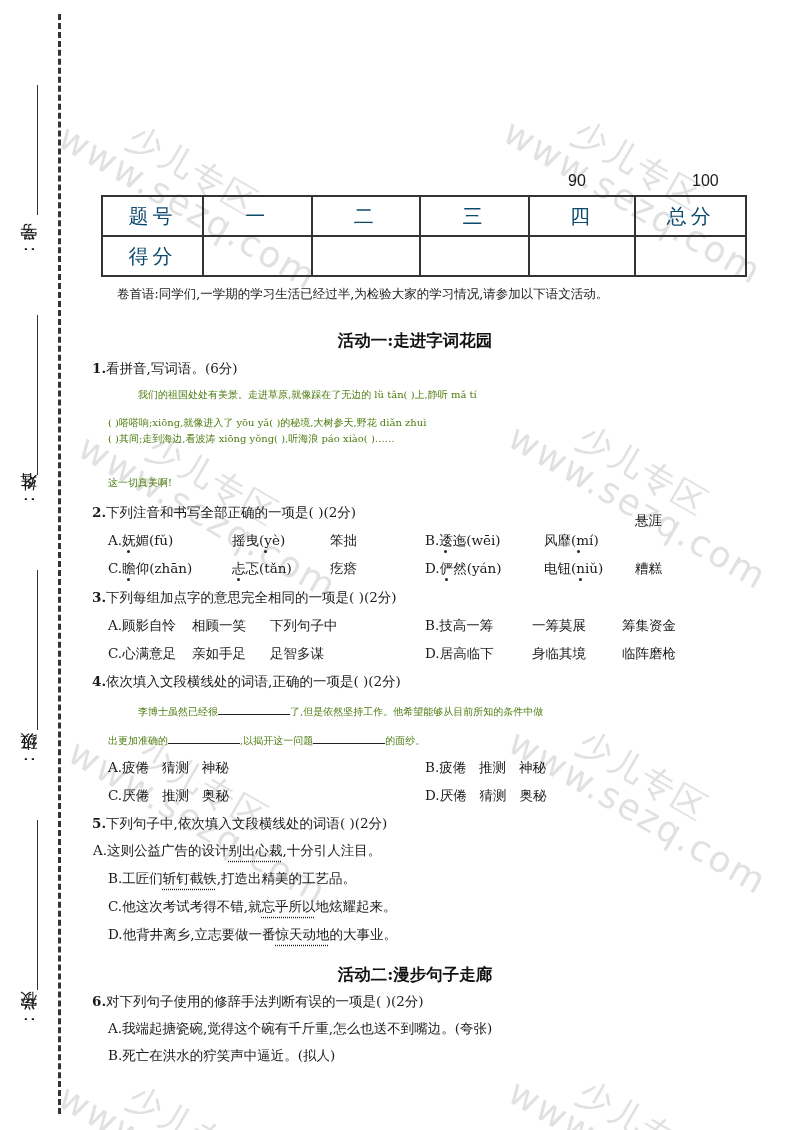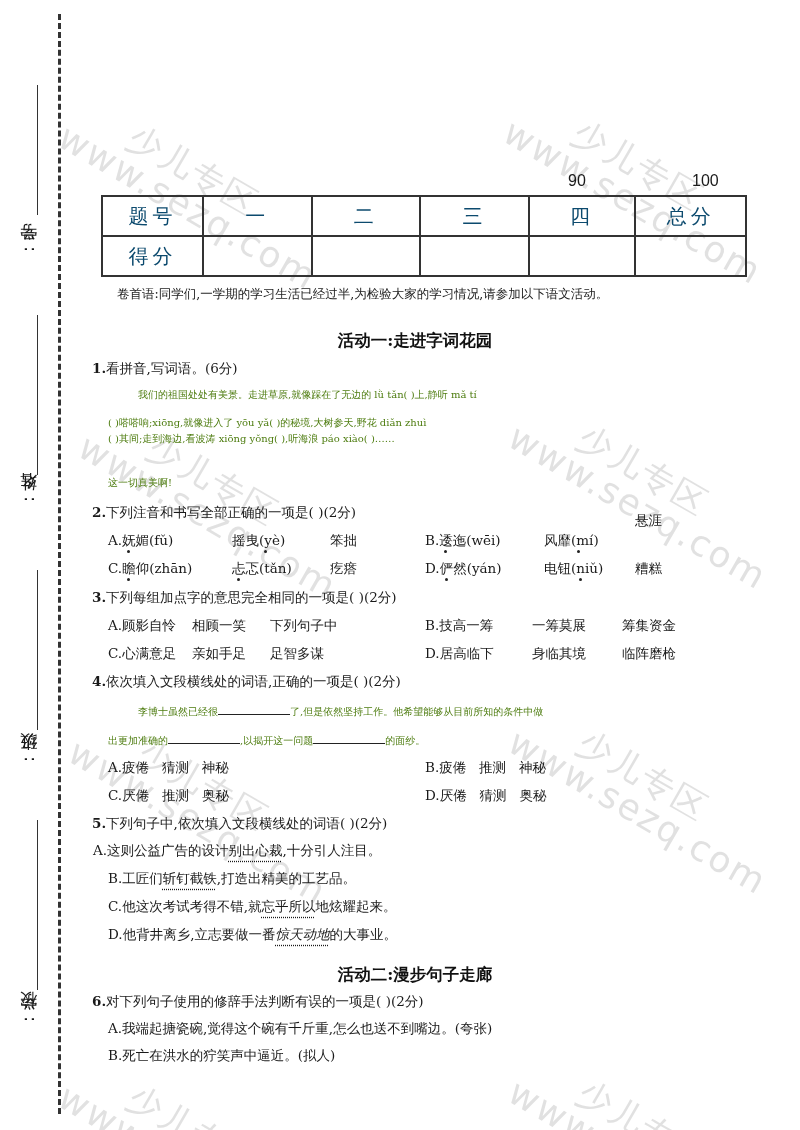--- a/index.html
+++ b/index.html
@@ -179,21 +179,21 @@
 <div class="opt" style="top:759px;left:425px;"><span>B.</span><span style="white-space:pre">疲倦   推测   神秘</span></div>
 <div class="opt" style="top:787px;left:108px;"><span>C.</span><span style="white-space:pre">厌倦   推测   奥秘</span></div>
 <div class="opt" style="top:787px;left:425px;"><span>D.</span><span style="white-space:pre">厌倦   猜测   奥秘</span></div>
 
 <div class="q" style="top:815px;">
   <span class="num">5.</span><span>下列句子中,依次填入文段横线处的词语(      )(2分)</span>
 </div>
 <div class="opt" style="top:842px;left:93px;"><span>A.</span><span>这则公益广告的设计</span><span class="dotted-word" style="text-decoration: underline dotted; text-underline-offset:6px;">别出心裁</span><span>,十分引人注目。</span></div>
 <div class="opt" style="top:870px;left:108px;"><span>B.</span><span>工匠们</span><span style="text-decoration: underline dotted; text-underline-offset:6px;">斩钉截铁</span><span>,打造出精美的工艺品。</span></div>
 <div class="opt" style="top:898px;left:108px;"><span>C.</span><span>他这次考试考得不错,就</span><span style="text-decoration: underline dotted; text-underline-offset:6px;">忘乎所以</span><span>地炫耀起来。</span></div>
-<div class="opt" style="top:926px;left:108px;"><span>D.</span><span>他背井离乡,立志要做一番</span><span style="text-decoration: underline dotted; text-underline-offset:6px;font-style:italic;">惊天动地</span><span>的大事业。</span></div>
+<div class="opt" style="top:926px;left:108px;"><span>D.</span><span>他背井离乡,立志要做一番</span><span style="text-decoration: underline dotted; text-underline-offset:6px;">惊天动地</span><span>的大事业。</span></div>
 
 <div class="section-title" style="top:964px;">活动二:漫步句子走廊</div>
 
 <div class="q" style="top:993px;">
   <span class="num">6.</span><span>对下列句子使用的修辞手法判断有误的一项是(      )(2分)</span>
 </div>
 <div class="opt" style="top:1020px;left:108px;"><span>A.</span><span>我端起搪瓷碗,觉得这个碗有千斤重,怎么也送不到嘴边。(夸张)</span></div>
 <div class="opt" style="top:1047px;left:108px;"><span>B.</span><span>死亡在洪水的狞笑声中逼近。(拟人)</span></div>
 
 </body></html>

